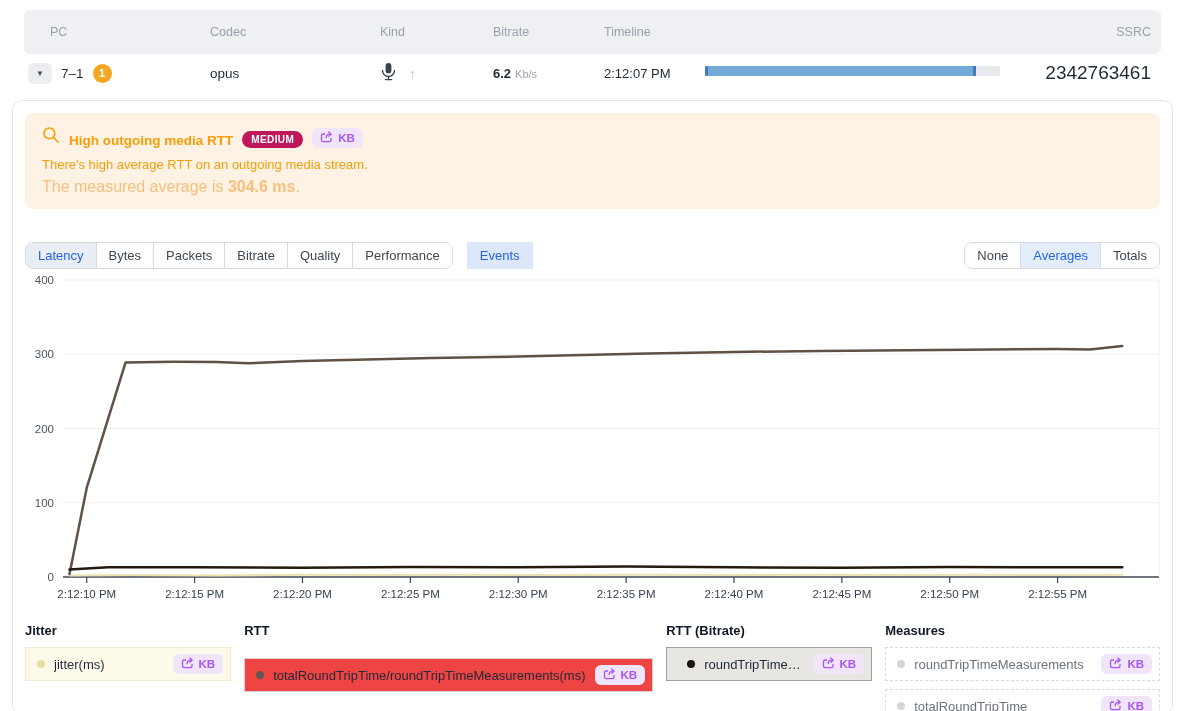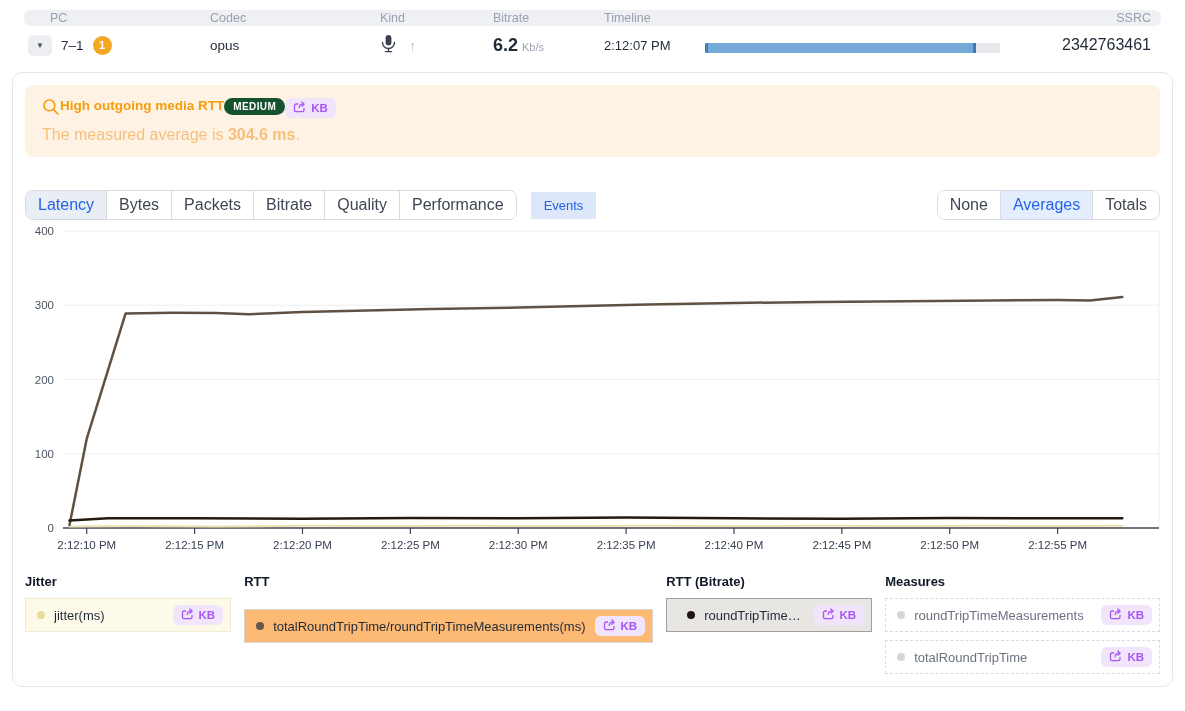--- a/index.html
+++ b/index.html
@@ -1,66 +1,66 @@
 <!DOCTYPE html>
 <html><head>
 <meta charset="utf-8">
 <style>
   * { margin:0; padding:0; box-sizing:border-box; }
   html,body { width:1185px; height:711px; background:#ffffff; overflow:hidden;
     font-family:"Liberation Sans","DejaVu Sans",sans-serif; color:#1f2937; }
 
   
   .thead {
-    margin:10px 24px 0; height:16px; background:#eef0f4; border-radius:6px;
+    margin:10px 24px 0; height:44px; background:#eef0f4; border-radius:6px;
     display:grid; grid-template-columns:160px 170px 113px 111px 430px 1fr;
     align-items:center; padding:0 10px 0 26px;
     font-size:12.5px; color:#9aa1ad;
   }
   .thead .right { text-align:right; }
   .trow {
     margin:0 24px; height:38px;
     display:grid; grid-template-columns:160px 170px 113px 111px 430px 1fr;
     align-items:center; padding:0 10px 0 26px; font-size:13.5px; color:#1f2937;
   }
   .pc-cell { display:flex; align-items:center; gap:9px; margin-left:-22px; }
   .caret-btn { width:24px; height:21px; background:#eceef2; border:none; border-radius:5px;
     color:#424c5a; font-size:8px; display:flex; align-items:center; justify-content:center; cursor:pointer; }
   .badge-count { min-width:19px; height:19px; padding:0 5px; background:#f5a623; color:#fff;
     border-radius:10px; font-size:11px; font-weight:700; display:flex; align-items:center; justify-content:center; }
   .kind-cell { display:flex; align-items:center; gap:12px; }
   .arrow-up { color:#c2c8d0; font-size:15px; }
-  .bitrate-val { font-weight:700; font-size:18px; }
+  .bitrate-val { font-weight:700; font-size:13px; }
   .bitrate-unit { color:#9ca3af; font-size:11px; margin-left:4px; font-weight:400; }
-  .timeline-cell { display:flex; align-items:flex-end; }
+  .timeline-cell { display:flex; align-items:flex-start; }
   .tl-time { width:80px; font-size:13px; }
   .tl-track { position:relative; width:295px; height:10px; background:#e7e9ec; border-radius:2px; margin-left:21px; overflow:hidden; }
   .tl-fill { position:absolute; left:0; top:0; bottom:0; background:#74a9d8; }
   .tl-cap { position:absolute; top:0; bottom:0; width:3px; background:#3c7dc0; }
-  .ssrc-cell { text-align:right; font-size:16px; }
+  .ssrc-cell { text-align:right; font-size:19px; }
 
   
   .panel { margin:8px 12px 0; height:615px; border:1px solid #e4e7eb; border-radius:10px; background:#fff; }
 
   
   .alert { margin:12px; padding:13px 17px; background:#fdf2e4; border-radius:8px; }
-  .alert-title-row { display:flex; align-items:flex-start; }
+  .alert-title-row { display:flex; align-items:flex-end; gap:9px; }
   .alert-title { color:#f59e0b; font-weight:700; font-size:13.5px; }
-  .sev-badge { background:#14532d; color:#fff; font-size:10px; font-weight:700; letter-spacing:.4px;
+  .sev-badge { background:#be185d; color:#fff; font-size:10px; font-weight:700; letter-spacing:.4px;
     padding:3px 9px; border-radius:10px; }
   .kb-badge { display:inline-flex; align-items:center; gap:5px; background:#f1e5fc; color:#a855f7;
     font-size:11.5px; font-weight:700; padding:3px 8px; border-radius:6px; border:none; cursor:pointer; white-space:nowrap; }
   .alert-line1 { margin-top:9px; color:#f59e0b; font-size:13px; }
   .alert-line2 { margin-top:6px; color:#f7bf7c; font-size:16px; }
   .alert-line2 b { font-weight:700; }
 
   
   .tabs-row { margin:33px 12px 0; display:flex; align-items:center; }
   .seg-group { display:inline-flex; border:1px solid #d7dbe1; border-radius:8px; overflow:hidden; background:#fff; }
-  .seg-btn { border:none; background:#fff; padding:5px 12px; font-size:16px; color:#3f4754;
+  .seg-btn { border:none; background:#fff; padding:5px 12px; font-size:13px; color:#3f4754;
     border-right:1px solid #d7dbe1; cursor:pointer; font-family:inherit; }
   .seg-btn:last-child { border-right:none; }
   .seg-btn.active { background:#e9edf4; color:#2563eb; }
   .seg-btn.active-blue { background:#e4edfb; color:#2563eb; }
   .events-pill { margin-left:14px; border:none; background:#dce7fa; color:#2563eb; font-size:13px;
     padding:6px 13px; border-radius:0; cursor:pointer; font-family:inherit; }
   .spacer { flex:1; }
 
   
   .chart-wrap { margin:7px 12px 0; }
@@ -74,21 +74,21 @@
     font-size:13px; color:#1f2937; white-space:nowrap; cursor:pointer; }
   .lg-item + .lg-item { margin-top:8px; }
   .dot { width:8px; height:8px; border-radius:50%; flex:none; }
   .lg-label { flex:1; overflow:hidden; text-overflow:ellipsis; }
   .g-jitter { width:210px; }
   .g-rtt { width:412px; }
   .g-instant { width:206px; }
   .g-measures { width:280px; }
   .item-jitter { background:#fdfaea; border:1px solid #f2ecd2; }
   .item-jitter .dot { background:#e7db9e; }
-  .item-rtt { background:#fdba74; border:1px solid #d9d4cf;margin-top:20px; }
+  .item-rtt { background:#ef4444; border:1px solid #d9d4cf;margin-top:20px; }
   .item-rtt .dot { background:#64564a; }
   .item-instant { background:#e8e6e3; border:1.5px solid #a29e9a;padding-left:20px; }
   .item-instant .dot { background:#20160d; }
   .item-measure { background:#fff; border:1px dashed #d9dbde; color:#6b7280; }
   .item-measure .dot { background:#d5d6d8; }
 </style>
 </head>
 <body>
 
 <div class="thead">
@@ -150,20 +150,21 @@
         <span>
           <svg width="13" height="12" viewBox="0 0 13 12" fill="none" stroke="#a855f7" stroke-width="1.3" stroke-linecap="round" stroke-linejoin="round">
             <path d="M11 7.5 v1.6 a1.6 1.6 0 0 1 -1.6 1.6 H3.1 A1.6 1.6 0 0 1 1.5 9.1 V4.6 A1.6 1.6 0 0 1 3.1 3 H4.6"></path>
             <path d="M6.2 6.5 C6.2 4.3 7.6 3.2 10.6 3.2"></path>
             <path d="M8.8 1 l2.3 2.2 -2.3 2.2"></path>
           </svg>
         </span>
         <span>KB</span>
       </button>
     </div>
+    <div class="alert-line1">There's high average RTT on an outgoing media stream.</div>
     <div class="alert-line2"><span>The measured average is </span><b>304.6 ms</b><span>.</span></div>
   </div>
 
   <div class="tabs-row">
     <div class="seg-group">
       <button class="seg-btn active">Latency</button>
       <button class="seg-btn">Bytes</button>
       <button class="seg-btn">Packets</button>
       <button class="seg-btn">Bitrate</button>
       <button class="seg-btn">Quality</button>

